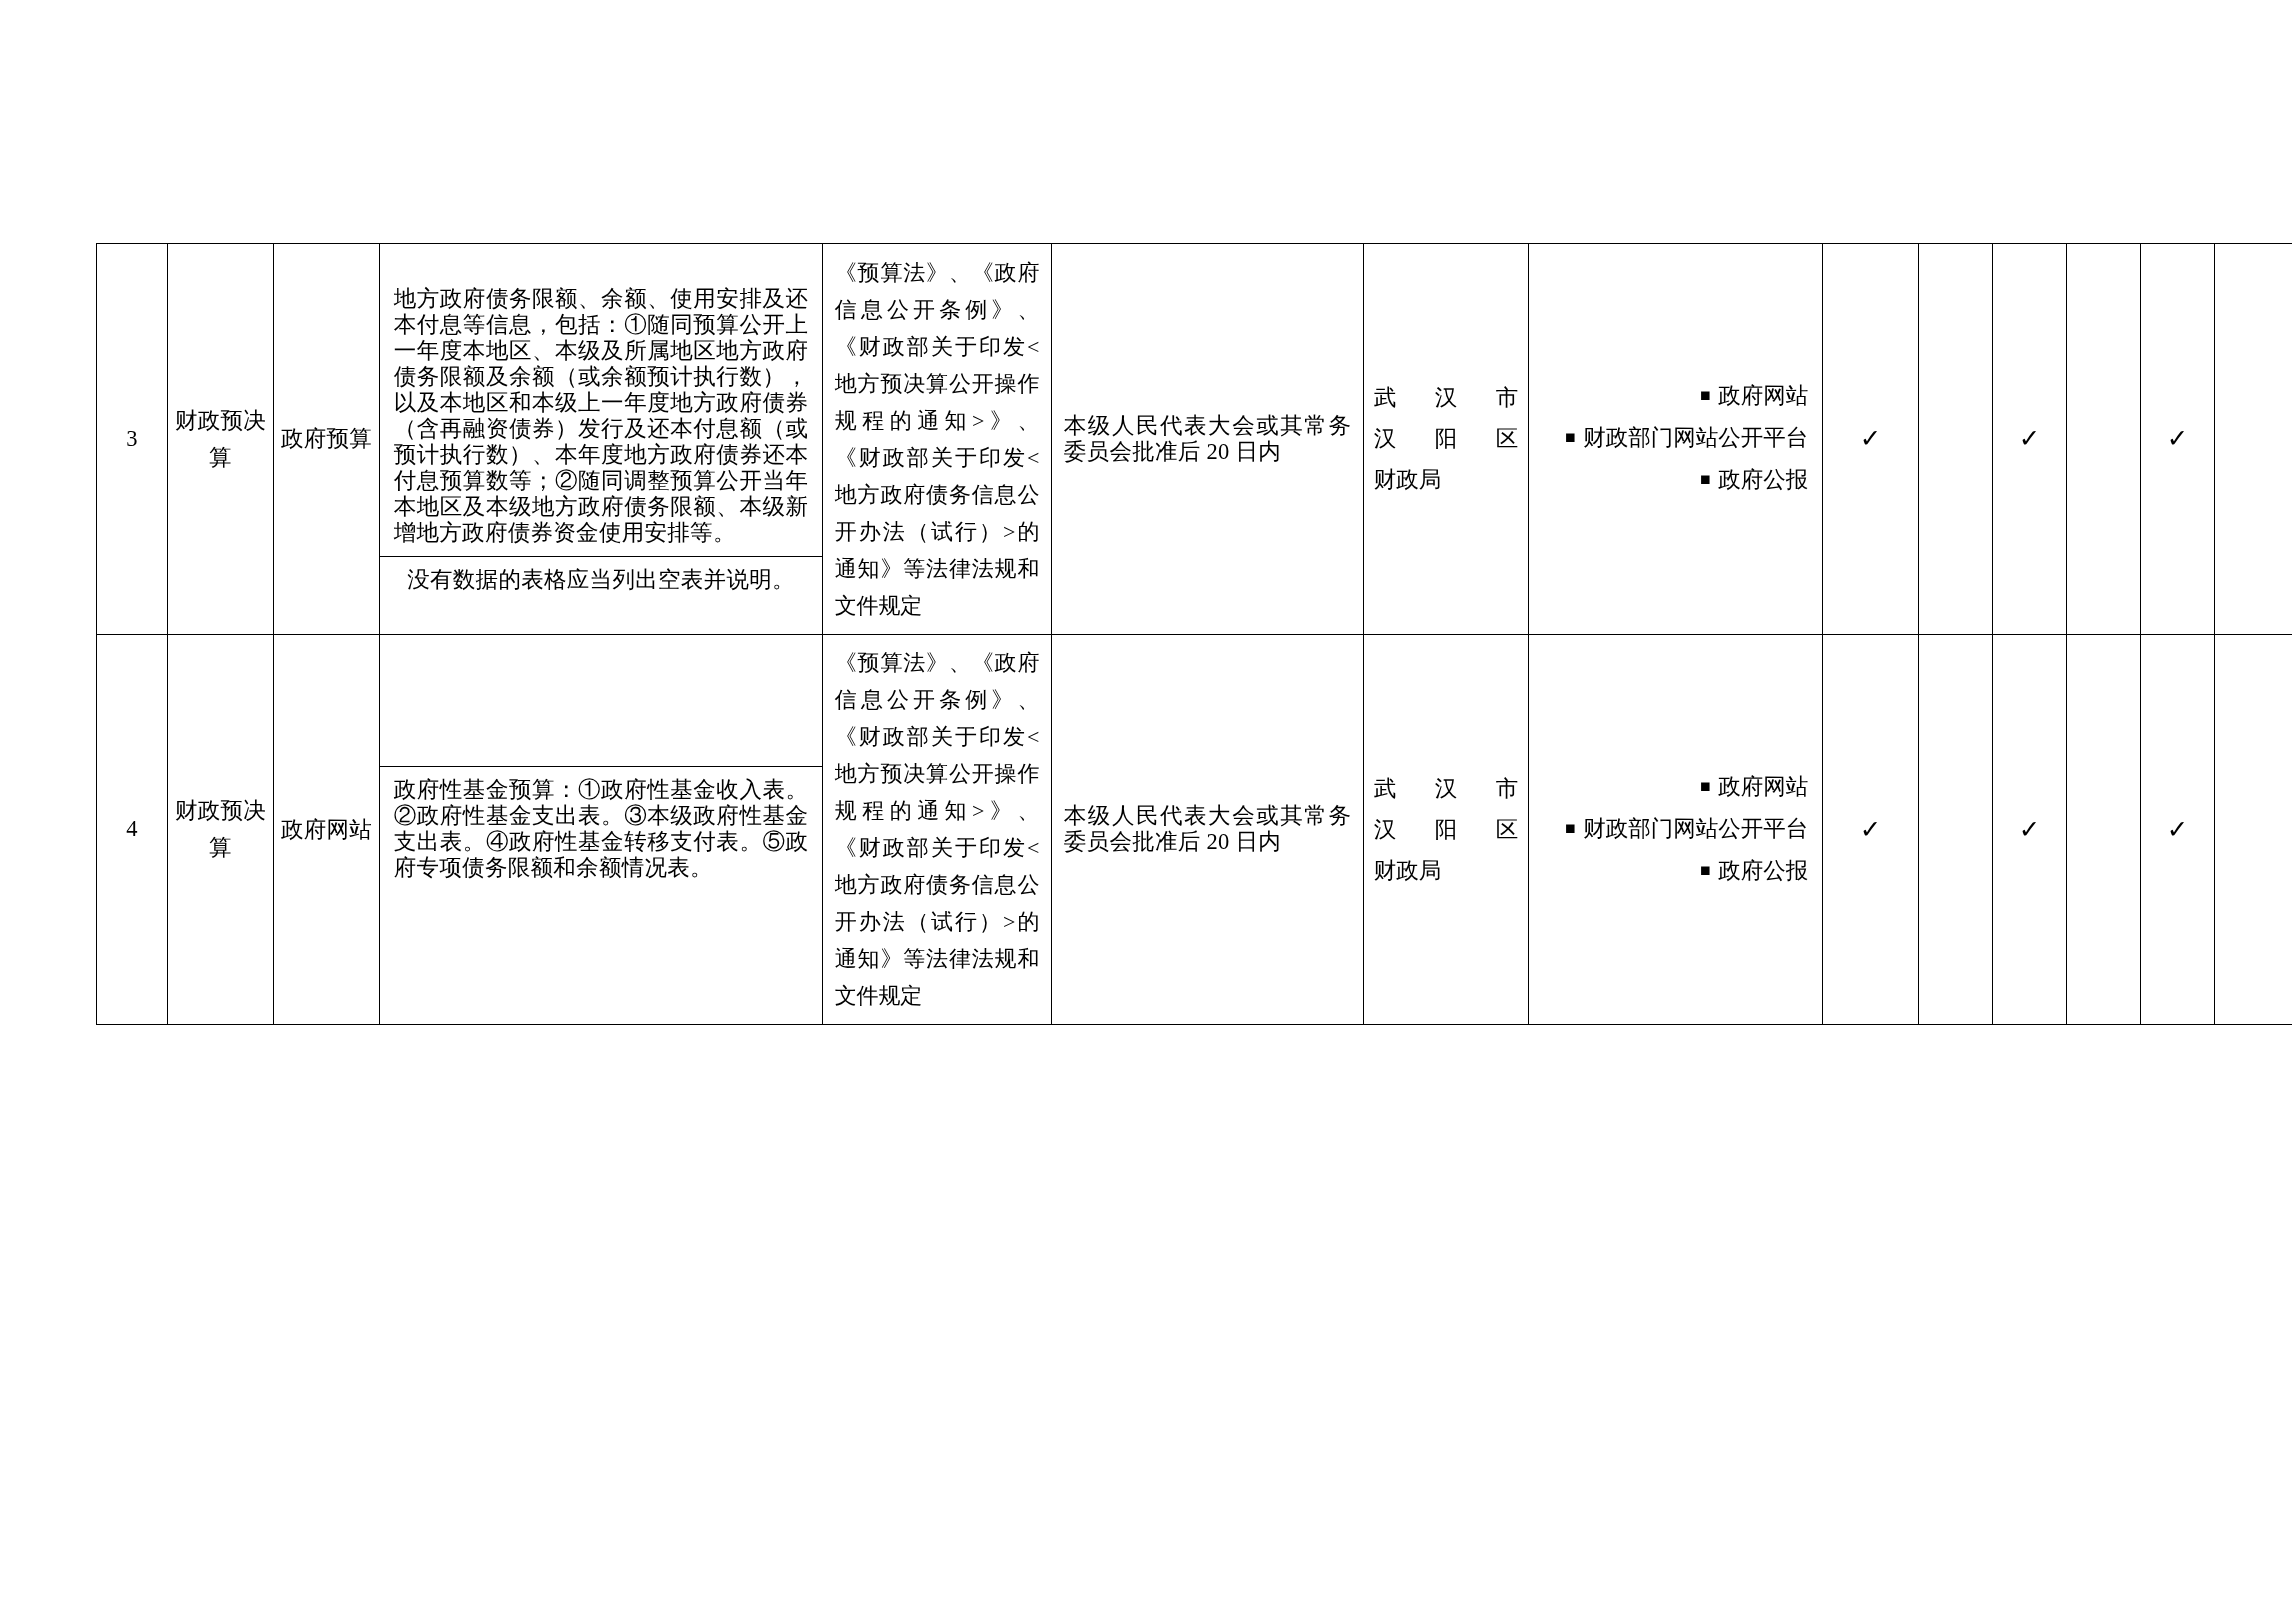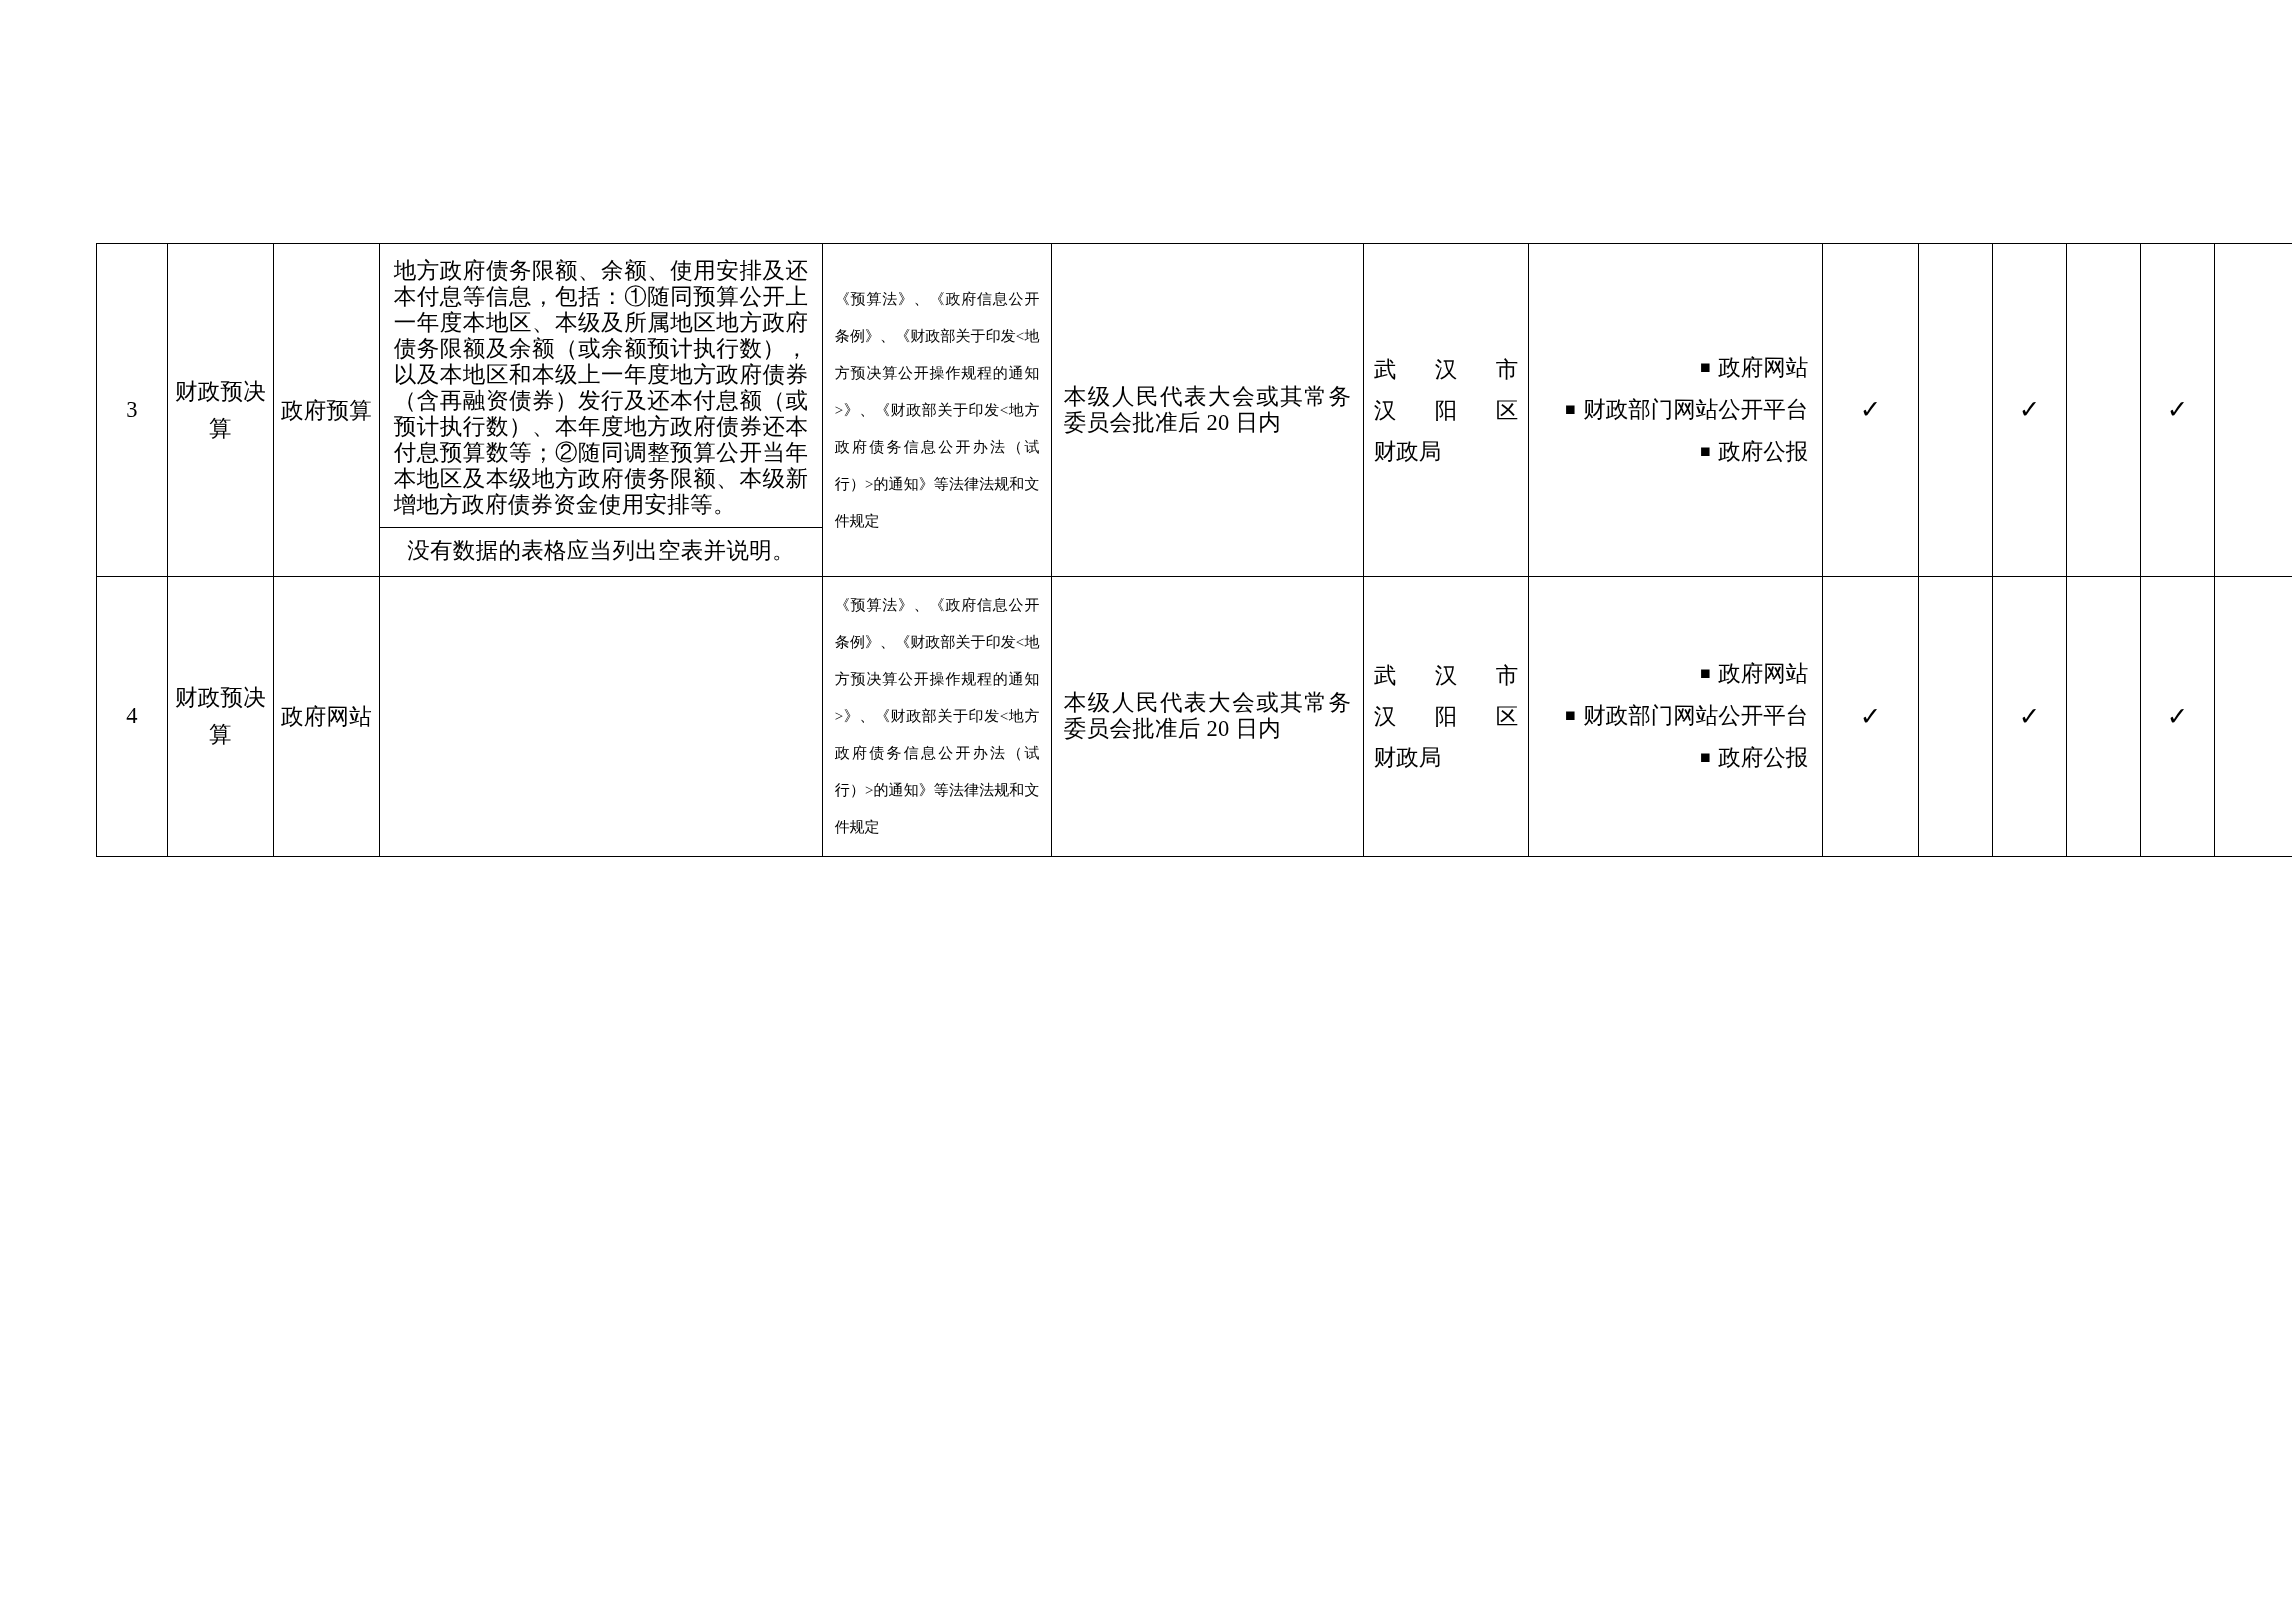--- a/index.html
+++ b/index.html
@@ -63,21 +63,21 @@
     letter-spacing: 0.3px;
   }
   .txt-justify {
     text-align: justify;
     text-align-last: left;
   }
   .txt-center {
     text-align: center;
   }
   .narrow {
-    font-size: 15px;
+    font-size: 22px;
     line-height: 37px;
   }
   .inner-table {
     width: 100%;
     border-collapse: collapse;
   }
   .inner-table td {
     border: none;
     padding: 0;
   }
@@ -208,20 +208,25 @@
         </td>
         <td class="v-center">
           <div class="txt txt-center" style="line-height:37px;">财政预决算</div>
         </td>
         <td class="v-center">
           <div class="txt txt-center" style="line-height:37px;">政府网站</div>
         </td>
         <td>
           <table class="inner-table">
             <tbody>
+            <tr>
+              <td class="inner-sep">
+                <div class="cell-pad txt txt-justify" style="padding:9.8px 13.7px 11.8px 13.7px;">政府性基金预算：①政府性基金收入表。②政府性基金支出表。③本级政府性基金支出表。④政府性基金转移支付表。⑤政府专项债务限额和余额情况表。</div>
+              </td>
+            </tr>
           </tbody>
             </table>
         </td>
         <td class="v-center">
           <div class="cell-pad txt narrow txt-justify tight">《预算法》、《政府信息公开条例》、《财政部关于印发&lt;地方预决算公开操作规程的通知&gt;》、《财政部关于印发&lt;地方政府债务信息公开办法（试行）&gt;的通知》等法律法规和文件规定</div>
         </td>
         <td class="v-center">
           <div class="cell-pad txt txt-justify" style="text-align-last:left;">本级人民代表大会或其常务委员会批准后 20 日内</div>
         </td>
         <td class="v-center">

